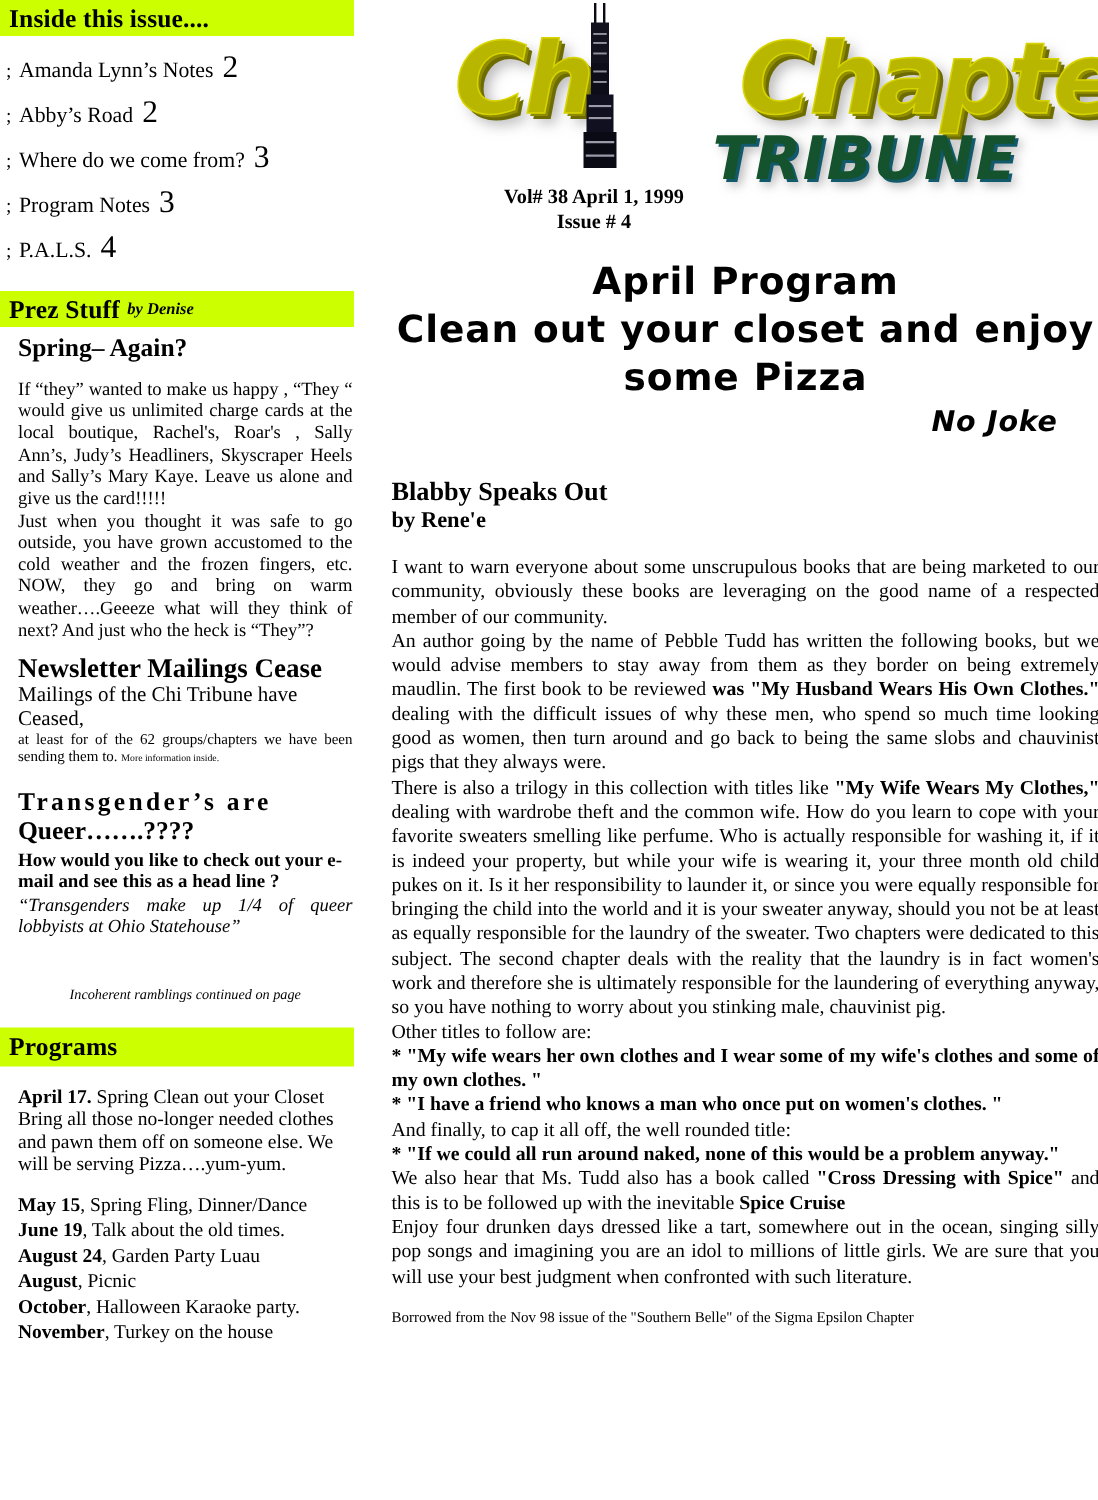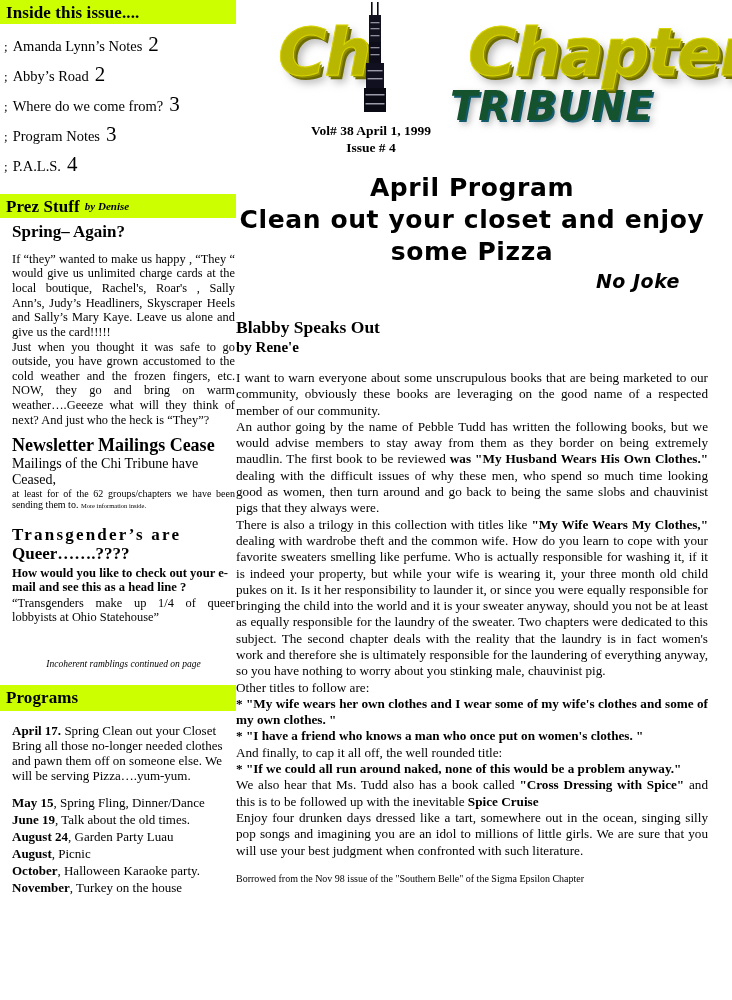--- a/index.html
+++ b/index.html
@@ -45,32 +45,32 @@
   .lc-body.spaced{margin-top:11px;}
   .lc-lead{font-size:14px;line-height:1.12;margin:0;}
   .lc-tiny{font-size:10px;line-height:1.15;text-align:justify;margin:0;}
   .lc-micro{font-size:6.5px;line-height:1.1;}
   .tg-head{
     font-size:17px;font-weight:bold;line-height:1.12;margin:14px 0 0 0;
     letter-spacing:2.2px;text-align:justify;
   }
   .tg-head span.l2{letter-spacing:0px;display:block;text-align:left;}
   .tg-sub{font-size:12.6px;font-weight:bold;line-height:1.12;margin:3px 0 0 0;}
-  .tg-quote{font-size:12.4px;line-height:1.16;margin:2px 0 0 0;text-align:justify;}
+  .tg-quote{font-size:12.4px;font-style:italic;line-height:1.16;margin:2px 0 0 0;text-align:justify;}
   .contd{
     font-size:9.5px;font-style:italic;text-align:center;margin:34px 0 0 0;
   }
 
   
   .prog-body{font-size:13px;line-height:1.17;margin:0;}
   .prog-body b{font-weight:bold;}
   .prog-list{font-size:13px;line-height:1.30;margin:12px 0 0 0;}
 
   
-  .right-col{position:absolute;left:236px;top:0;width:472px;}
+  .right-col{position:absolute;left:261px;top:0;width:472px;}
 
   
   .masthead{position:relative;height:168px;width:472px;}
   .logo-wrap{position:absolute;left:14px;top:2px;width:458px;height:130px;}
   .chi-text{
     position:absolute;left:28px;top:18px;
     font-family:"DejaVu Sans",sans-serif;font-weight:bold;font-style:italic;
     font-size:66px;line-height:1;color:#b9b600;
     letter-spacing:-2px;
     text-shadow:2px 2px 0 #8e8c00, 4px 4px 0 #6e6c00, 7px 7px 9px rgba(120,120,120,.55);

